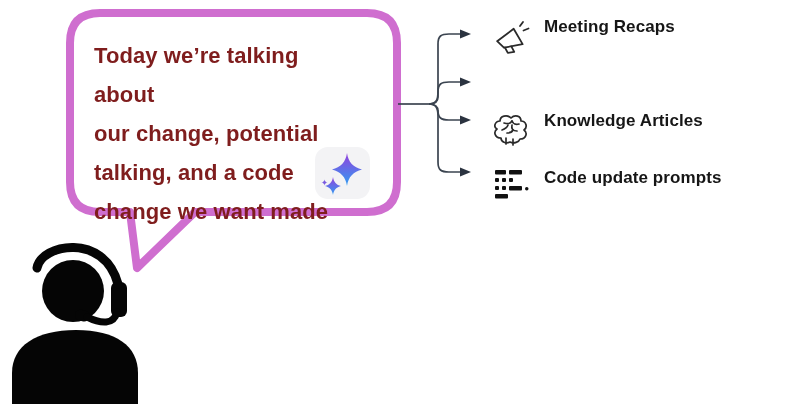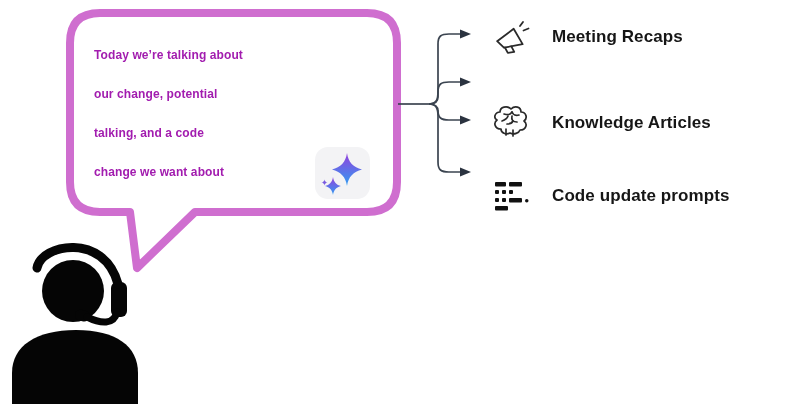--- a/index.html
+++ b/index.html
@@ -8,63 +8,63 @@
     position: relative;
     width: 800px; height: 409px;
     background: #ffffff;
     overflow: hidden;
     font-family: "Liberation Sans", sans-serif;
   }
   
   .bubble-svg { position:absolute; left:60px; top:5px; }
   .bubble-text {
     position:absolute; left:94px; top:36px; width:250px;
-    font-size:12px; font-weight:bold; color:#a21caf;
+    font-size:22px; font-weight:bold; color:#7f1d1d;
     line-height:39px; letter-spacing:0.1px;
   }
   
   .sparkle-chip {
     position:absolute; left:315px; top:147px;
     width:55px; height:52px; border-radius:13px;
     background:#f3f3f5;
     display:flex; align-items:center; justify-content:center;
   }
   
   .person-svg { position:absolute; left:8px; top:238px; }
   
   .connector-svg { position:absolute; left:395px; top:15px; }
   
   .row {
     position:absolute; left:490px; height:40px;
-    display:flex; align-items:center; gap:20px;
+    display:flex; align-items:flex-start; gap:12px;
   }
   .row .icon-box { width:42px; display:flex; align-items:center; justify-content:center; }
   .row .label {
     font-size:17px; font-weight:bold; color:#161616;
     white-space:nowrap; letter-spacing:0.1px;
   }
   .row-1 { top:17px; }
   .row-2 { top:64px; }
-  .row-3 { top:103px; }
-  .row-4 { top:176px; }
+  .row-3 { top:111px; }
+  .row-4 { top:168px; }
 </style>
 </head>
 <body>
 
 <div class="canvas">
 
   <svg class="bubble-svg" width="345" height="275" viewBox="0 0 345 275">
     <path d="M 40 8 H 307 Q 337 8 337 38 V 177 Q 337 207 307 207 H 135 L 77 263 L 70 207 H 40 Q 10 207 10 177 V 38 Q 10 8 40 8 Z" fill="#ffffff" stroke="#cf6ecf" stroke-width="8" stroke-linejoin="round"></path>
   </svg>
 
   <div class="bubble-text">
     <div>Today we’re talking about</div>
     <div>our change, potential</div>
     <div>talking, and a code</div>
-    <div>change we want about</div>
+    <div>change we want made</div>
   </div>
 
   <div class="sparkle-chip">
     <svg width="46" height="44" viewBox="0 0 46 44">
       <defs>
         <linearGradient id="sparkGrad" x1="0" y1="0" x2="0" y2="1">
           <stop offset="0" stop-color="#9440dd"></stop>
           <stop offset="1" stop-color="#2f9df2"></stop>
         </linearGradient>
       </defs>

